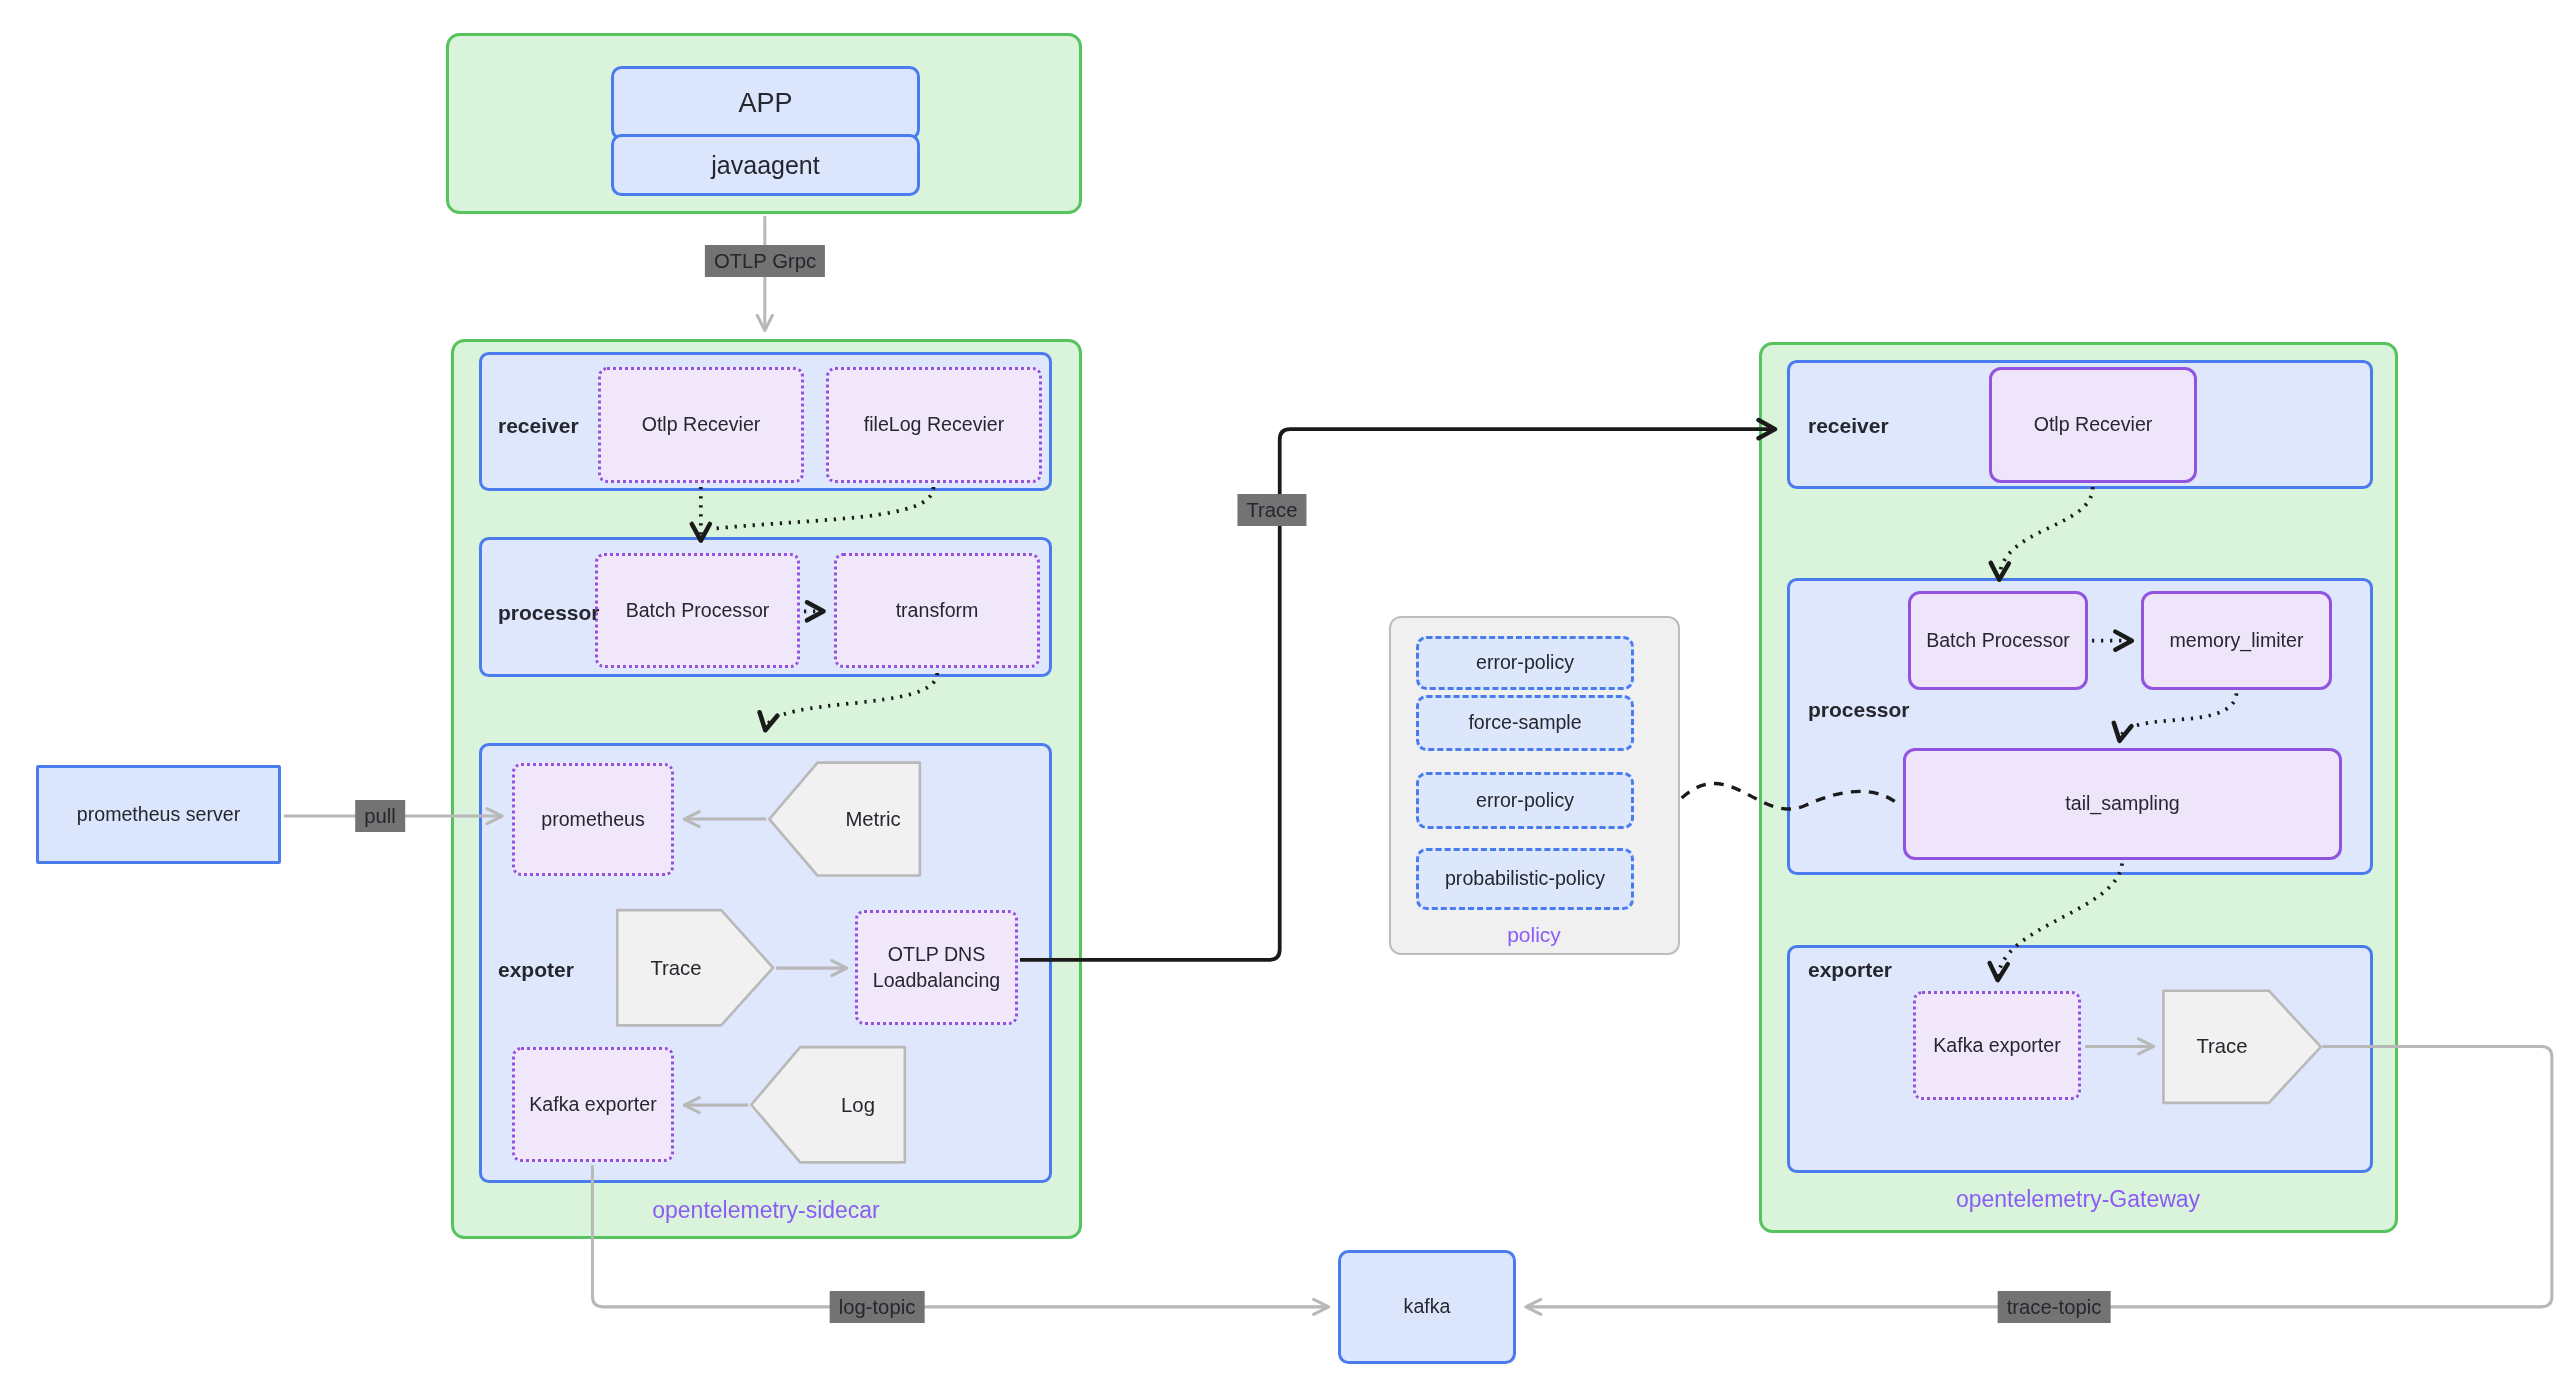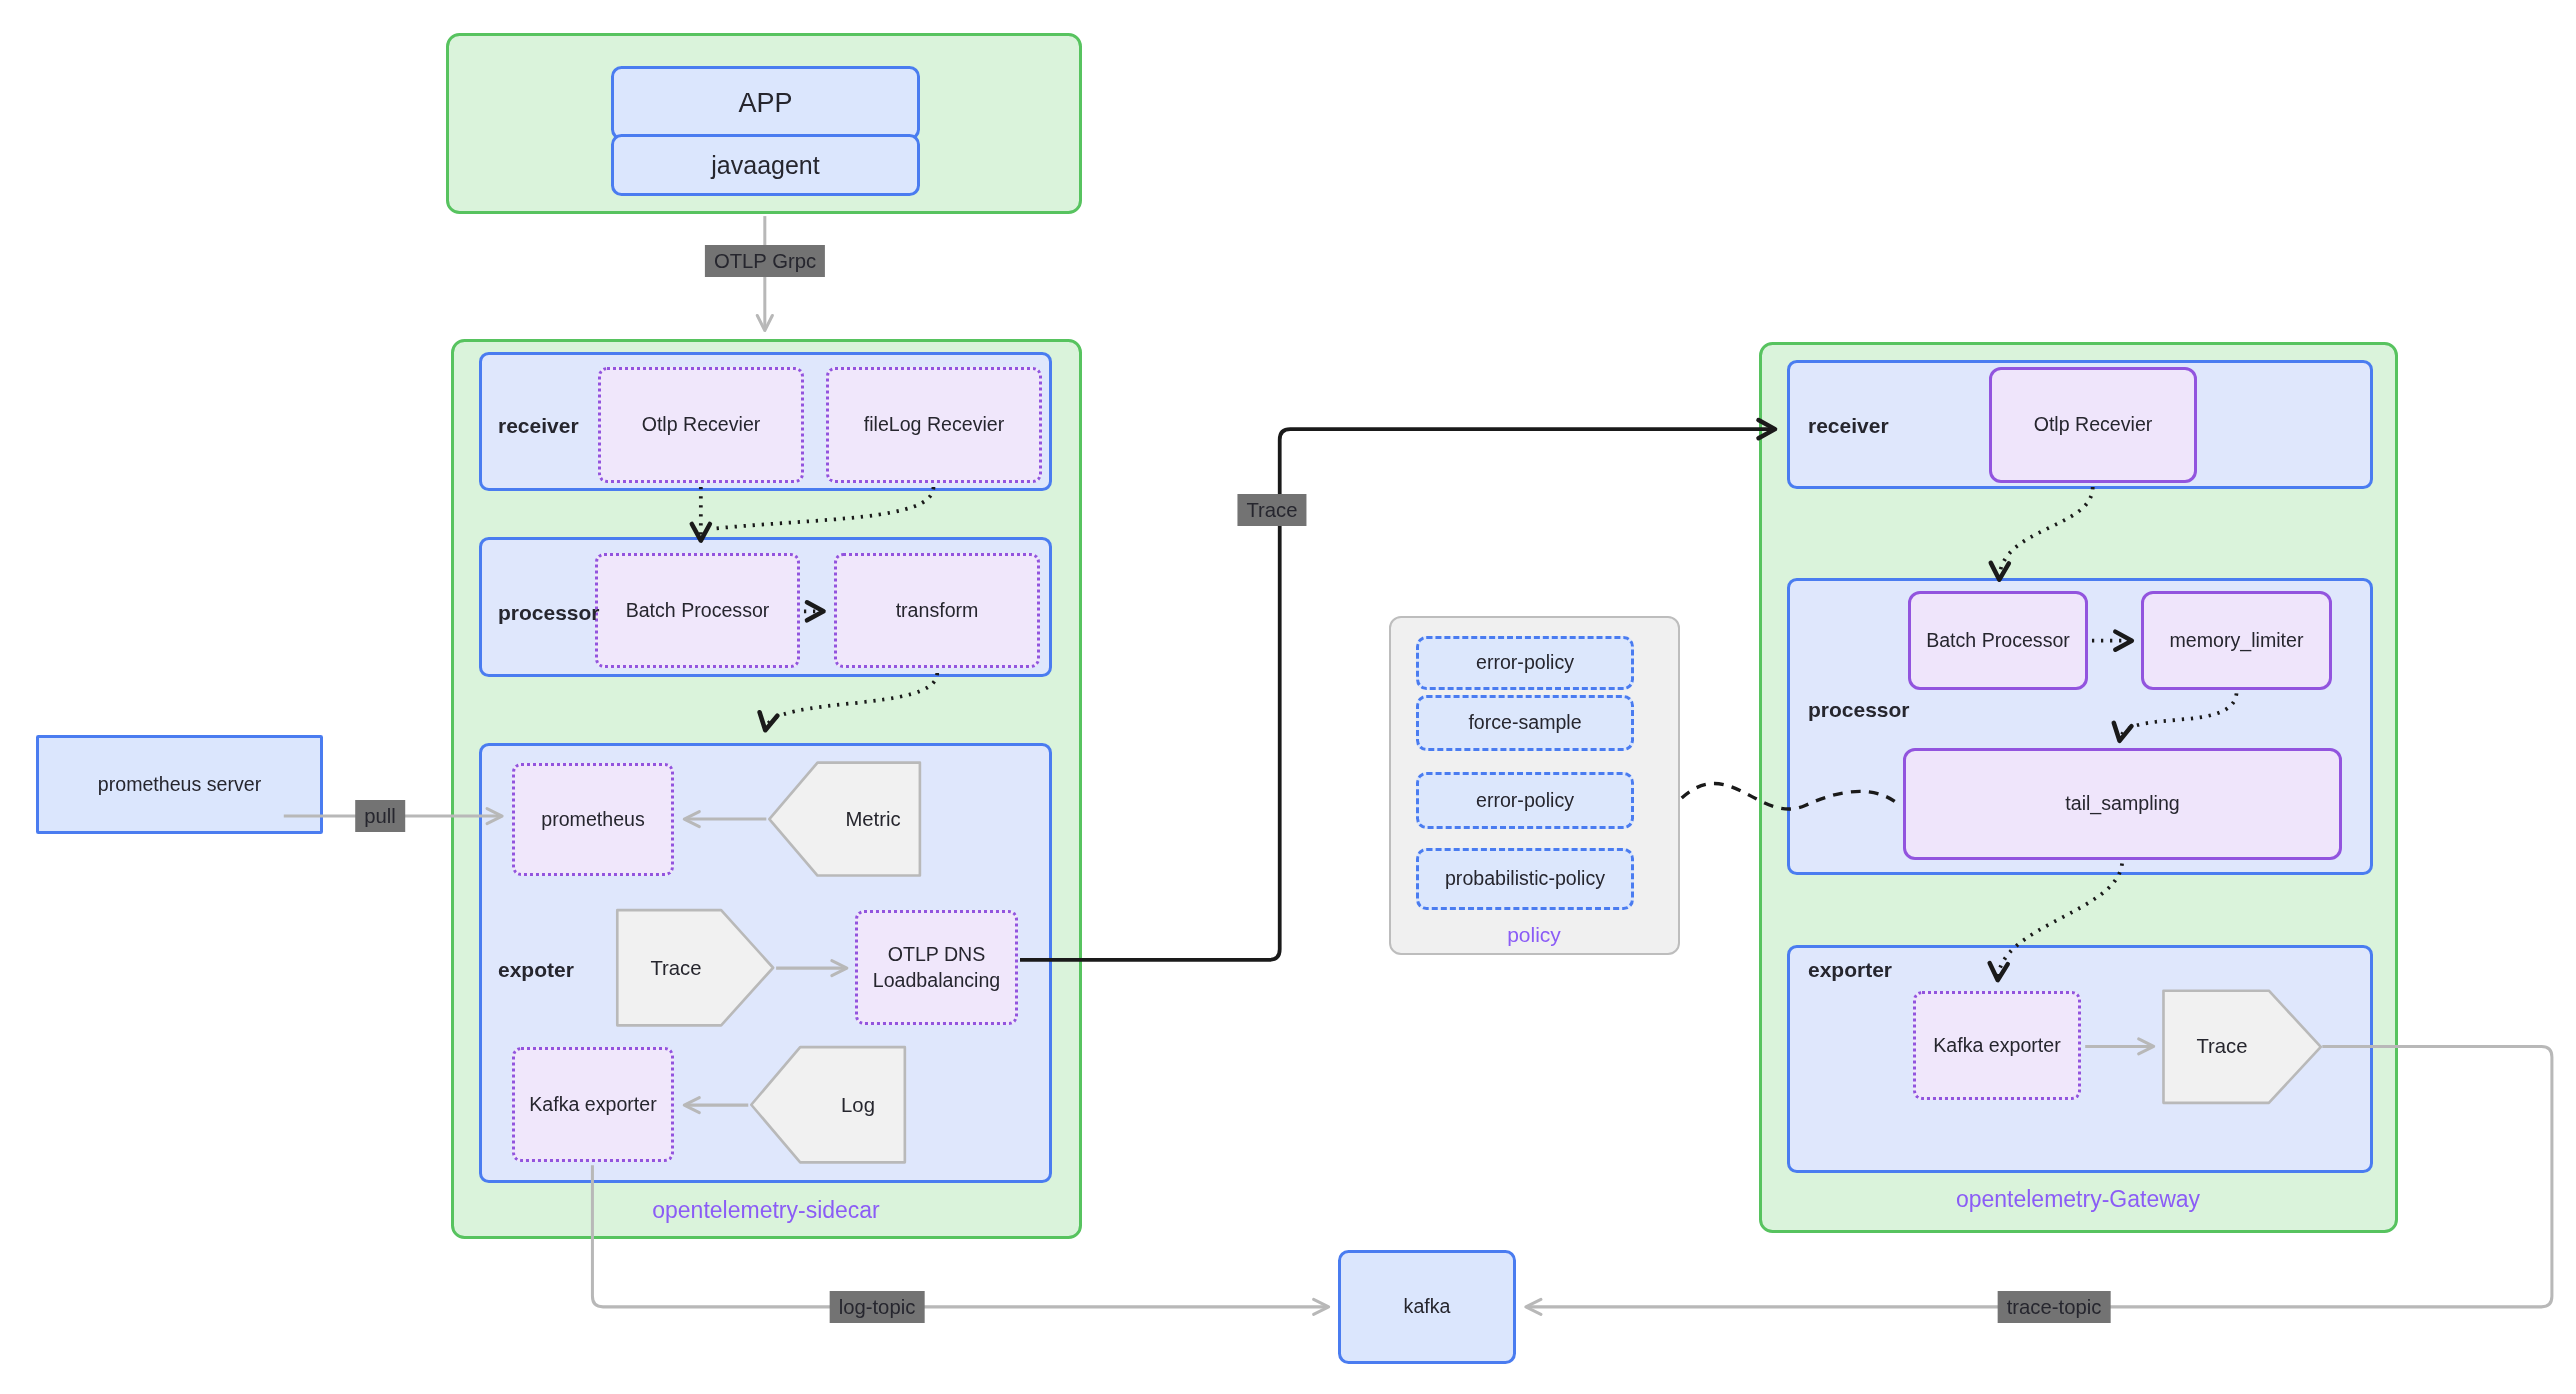--- a/index.html
+++ b/index.html
@@ -62,21 +62,21 @@
   <div class="box pdotted lbl" style="left:512px;top:763px;width:162px;height:113px;">
     <span>prometheus</span>
   </div>
   <div class="box pdotted lbl" style="left:855px;top:910px;width:163px;height:115px;padding:0 10.5px;">
     <span>OTLP DNS Loadbalancing</span>
   </div>
   <div class="box pdotted lbl" style="left:512px;top:1047px;width:162px;height:115px;">
     <span>Kafka exporter</span>
   </div>
 
-  <div class="box nodebox sharp lbl" style="left:36px;top:735px;width:287px;height:99px;">
+  <div class="box nodebox sharp lbl" style="left:36px;top:765px;width:245px;height:99px;">
     <span>prometheus server</span>
   </div>
 
   <div class="box graybox" style="left:1389px;top:616px;width:291px;height:339px;"></div>
   <div class="box bdash lbl" style="left:1416px;top:636px;width:218px;height:54px;">
     <span>error-policy</span>
   </div>
   <div class="box bdash lbl" style="left:1416px;top:695px;width:218px;height:56px;">
     <span>force-sample</span>
   </div>

